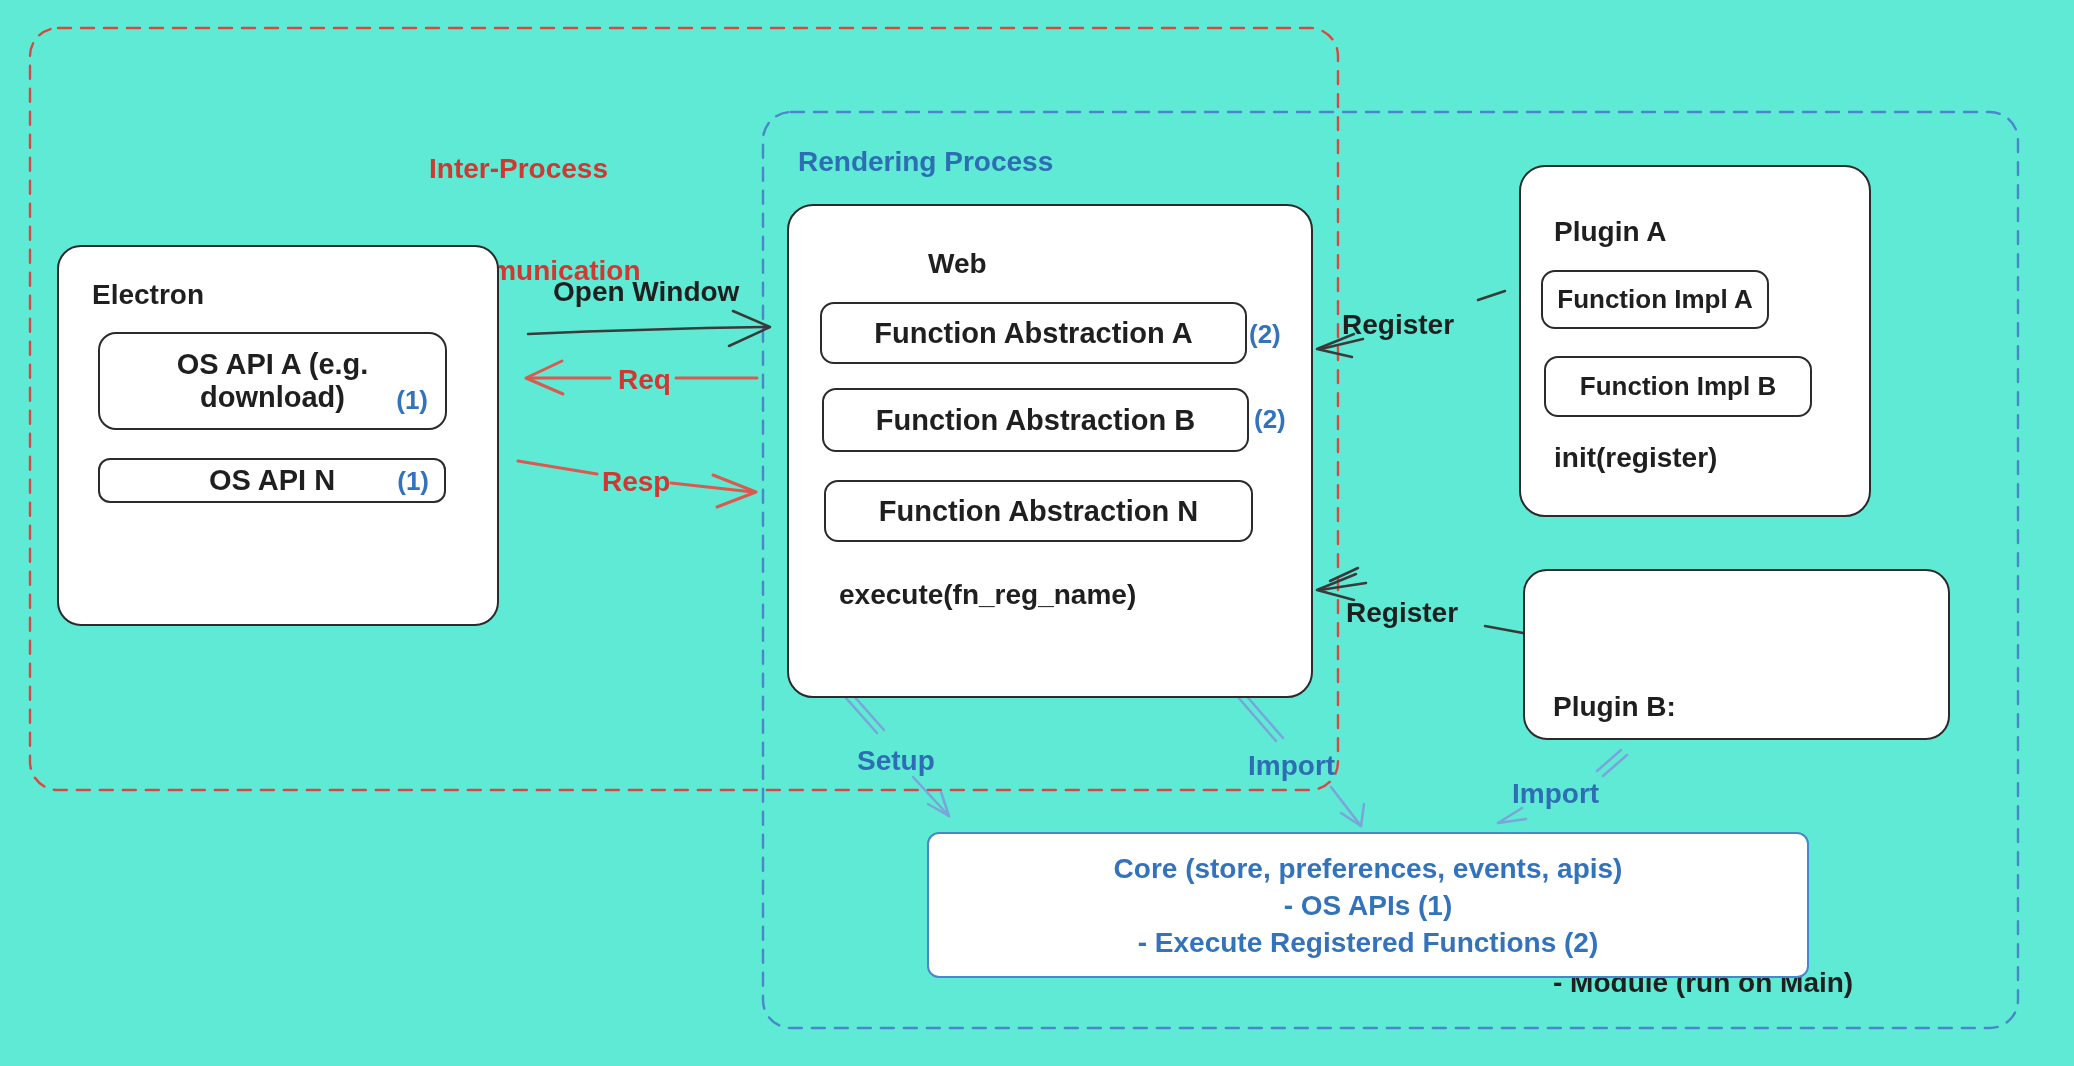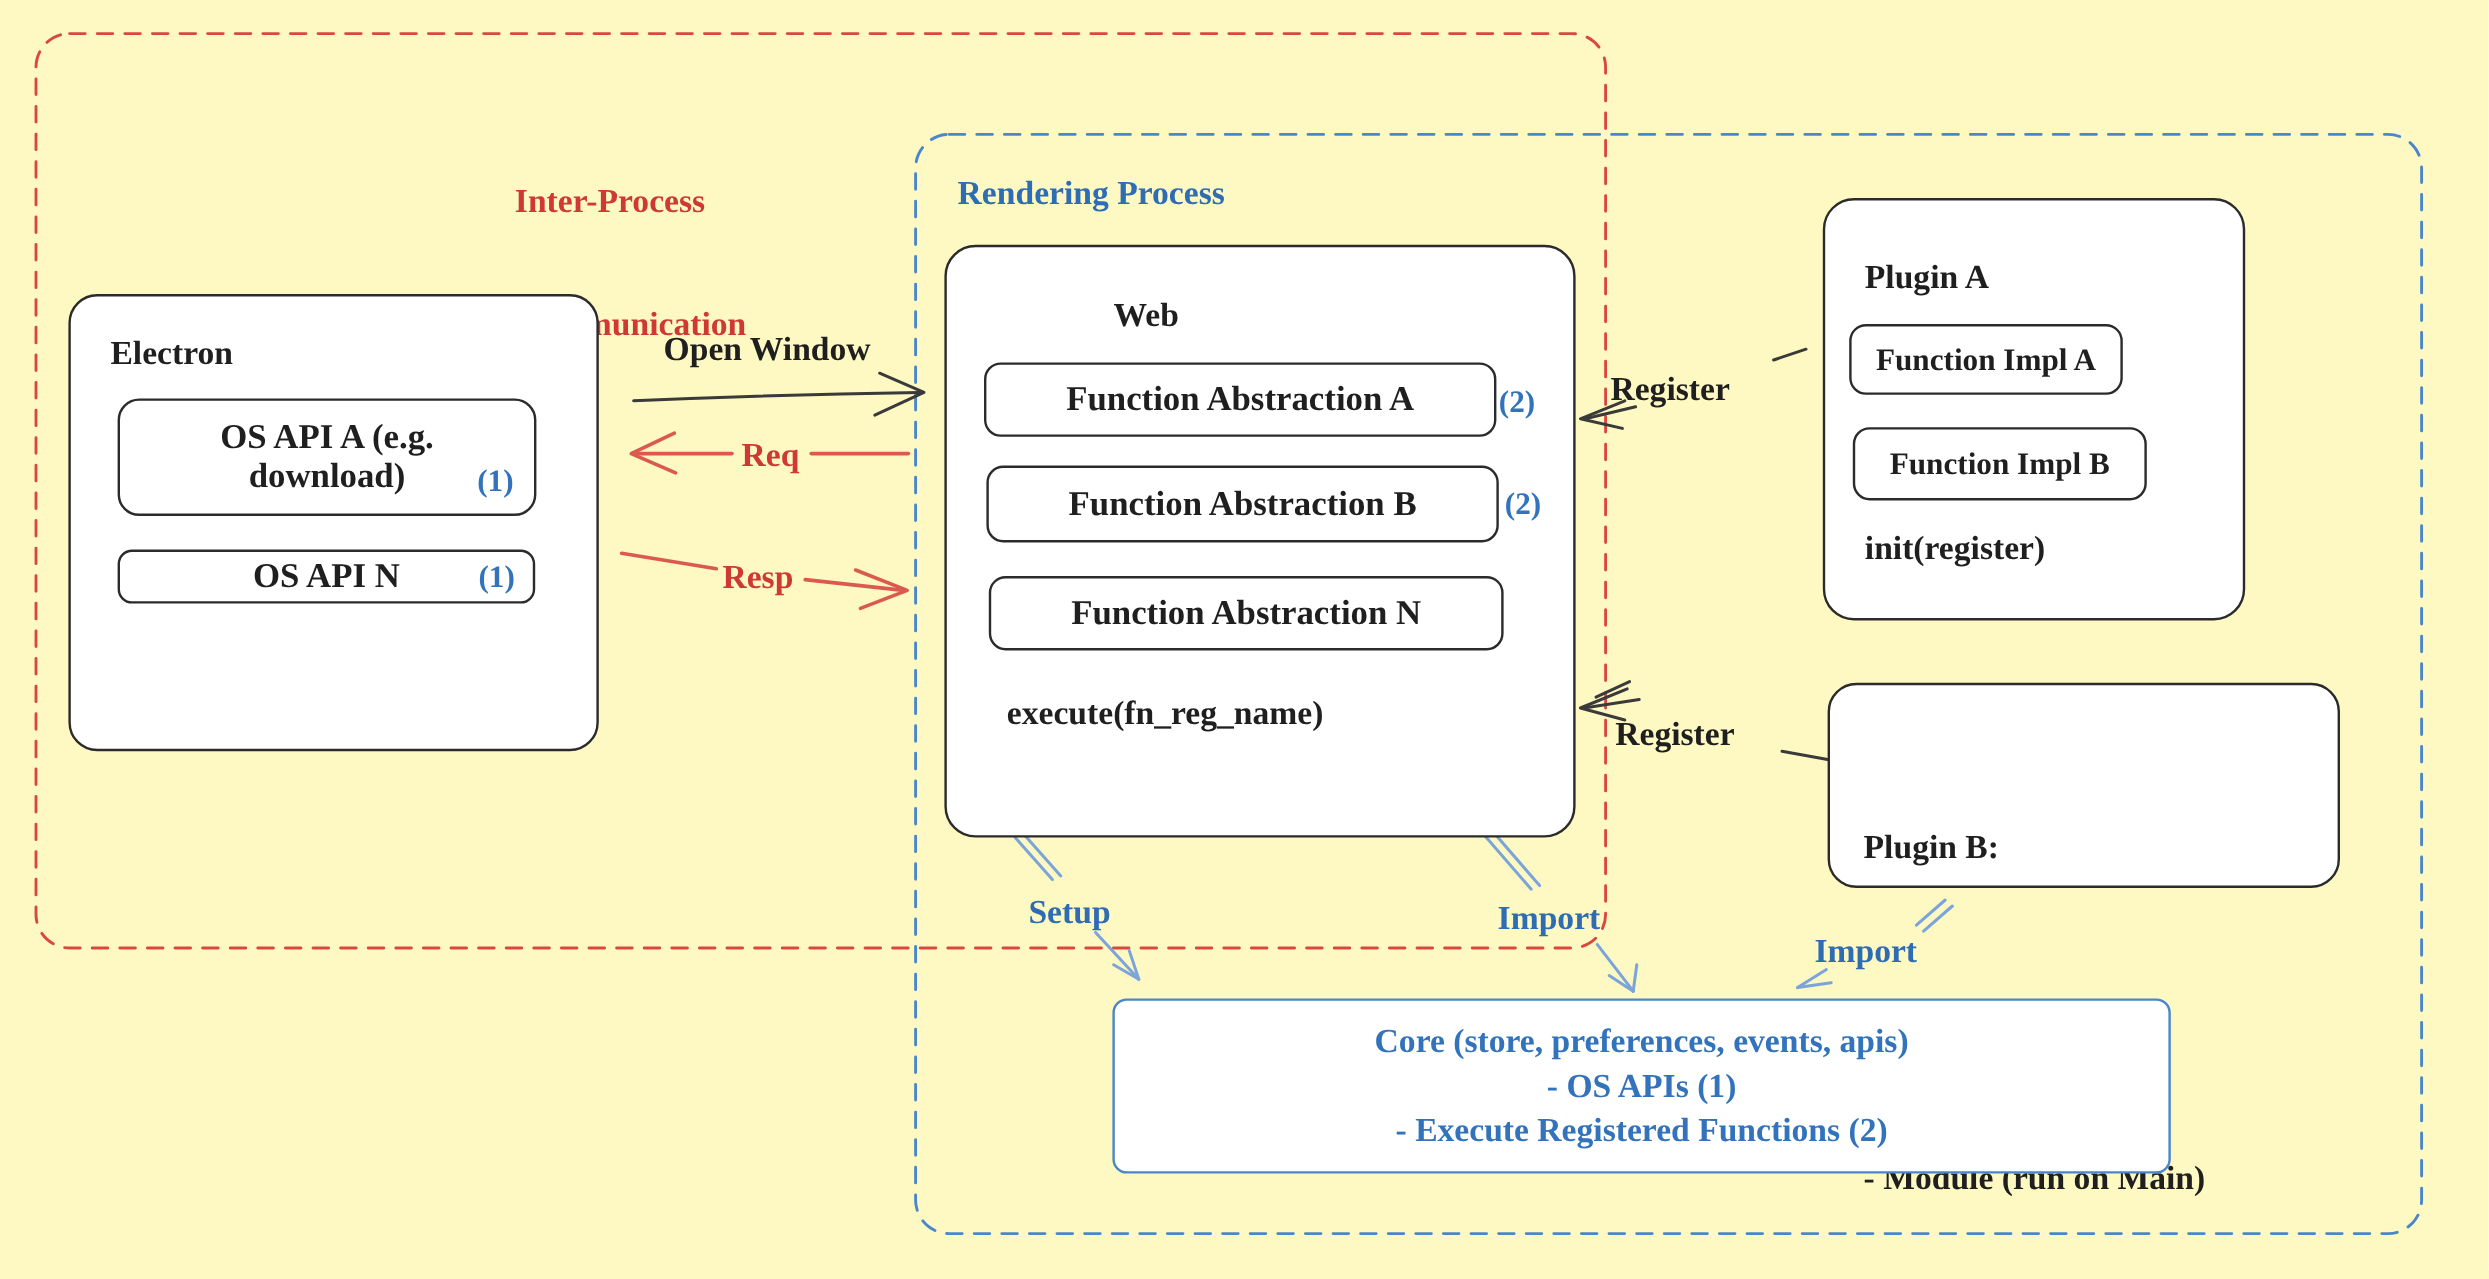--- a/index.html
+++ b/index.html
@@ -1,18 +1,18 @@
 <!DOCTYPE html>
 <html><head>
 <meta charset="utf-8">
 <style>
   html,body { margin:0; padding:0; background:#ffffff; }
   .canvas {
-    position:relative; width:2074px; height:1066px; background:#fef9c3;
-    font-family:Liberation Serif, serif; overflow:hidden;
+    position:relative; width:2074px; height:1066px; background:#5eead4;
+    font-family:Liberation Sans, sans-serif; overflow:hidden;
     --ink:#2b2b2b; --text_black:#1f1f1f; --red_text:#ce3a33; --red_dash:#d94840;
     --red_arrow:#da5a50; --blue_text:#2e6db4; --blue_badge:#3273bb;
     --blue_dash:#4a86ca; --blue_arrow:#7ba4da; --ink_arrow:#3a3a3a;
   }
   svg.overlay { position:absolute; left:0; top:0; width:2074px; height:1066px;
     fill:none; stroke-linecap:round; stroke-linejoin:round; }
   .box { position:absolute; background:#ffffff; border:2.2px solid var(--ink); box-sizing:border-box; }
   .innerbox { position:absolute; background:#ffffff; border:2px solid var(--ink); box-sizing:border-box;
     display:flex; align-items:center; justify-content:center; }
   .lbl { position:absolute; white-space:pre; color:var(--text_black);
@@ -140,21 +140,21 @@
   <div class="lbl" style="left:839px;top:578px;">execute(fn_reg_name)</div>
 
   <div class="lbl" style="left:1342px;top:308px;">Register</div>
   <div class="lbl" style="left:1346px;top:596px;">Register</div>
 
   <div class="box" style="left:1519px;top:165px;width:352px;height:352px;border-radius:26px;"></div>
   <div class="lbl" style="left:1554px;top:215px;">Plugin A</div>
   <div class="innerbox" style="left:1541px;top:270px;width:228px;height:59px;border-radius:14px;">
     <span class="itemtxt fs26">Function Impl A</span>
   </div>
-  <div class="innerbox" style="left:1544px;top:356px;width:245px;height:61px;border-radius:14px;">
+  <div class="innerbox" style="left:1544px;top:356px;width:268px;height:61px;border-radius:14px;">
     <span class="itemtxt fs26">Function Impl B</span>
   </div>
   <div class="lbl" style="left:1554px;top:441px;">init(register)</div>
 
   <div class="box" style="left:1523px;top:569px;width:427px;height:171px;border-radius:24px;"></div>
   <div class="pbLines" style="left:1553px;top:592px;">
     <div>Plugin B:</div>
     <div>- Function Impl A</div>
     <div>- Module (run on Main)</div>
   </div>

